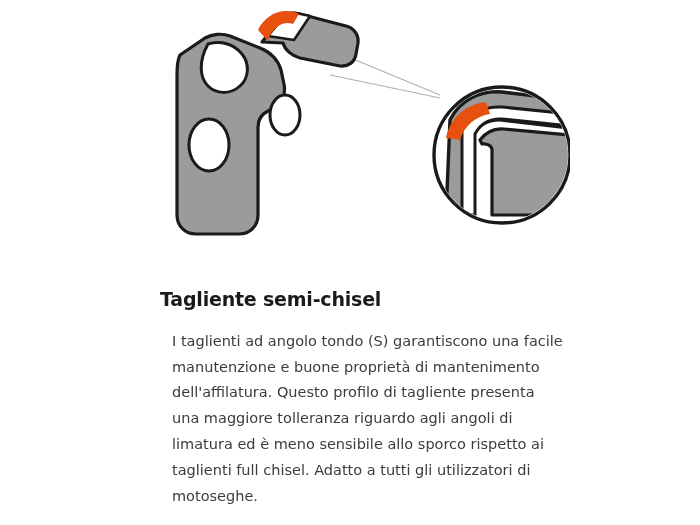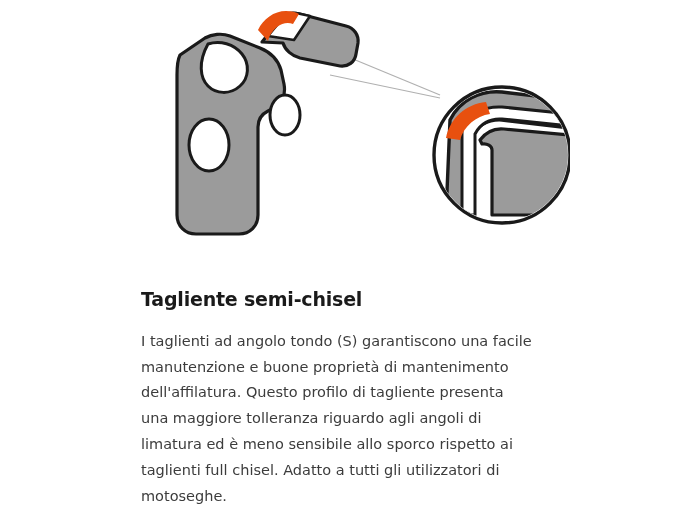--- a/index.html
+++ b/index.html
@@ -24,39 +24,39 @@
     left: 150px;
     top: 0px;
     width: 420px;
     height: 270px;
   }
   .figure svg {
     display: block;
   }
   .content {
     position: absolute;
-    left: 141px;
+    left: 160px;
     top: 288px;
     width: 400px;
   }
   .heading {
     font-family: "DejaVu Sans", sans-serif;
     font-size: 19px;
     font-weight: bold;
     color: #1a1a1a;
     letter-spacing: -0.2px;
     margin: 0 0 18px 0;
     line-height: 1.2;
   }
   .body-text {
     font-family: "DejaVu Sans", sans-serif;
     font-size: 14.5px;
     color: #3c3c3c;
     line-height: 1.78;
-    margin: 0;
+    margin: 12px;
     width: 392px;
   }
 </style>
 </head>
 <body>
 
 <div class="page">
 
   <div class="figure">
     <svg width="420" height="270" viewBox="0 0 420 270" xmlns="http://www.w3.org/2000/svg">

